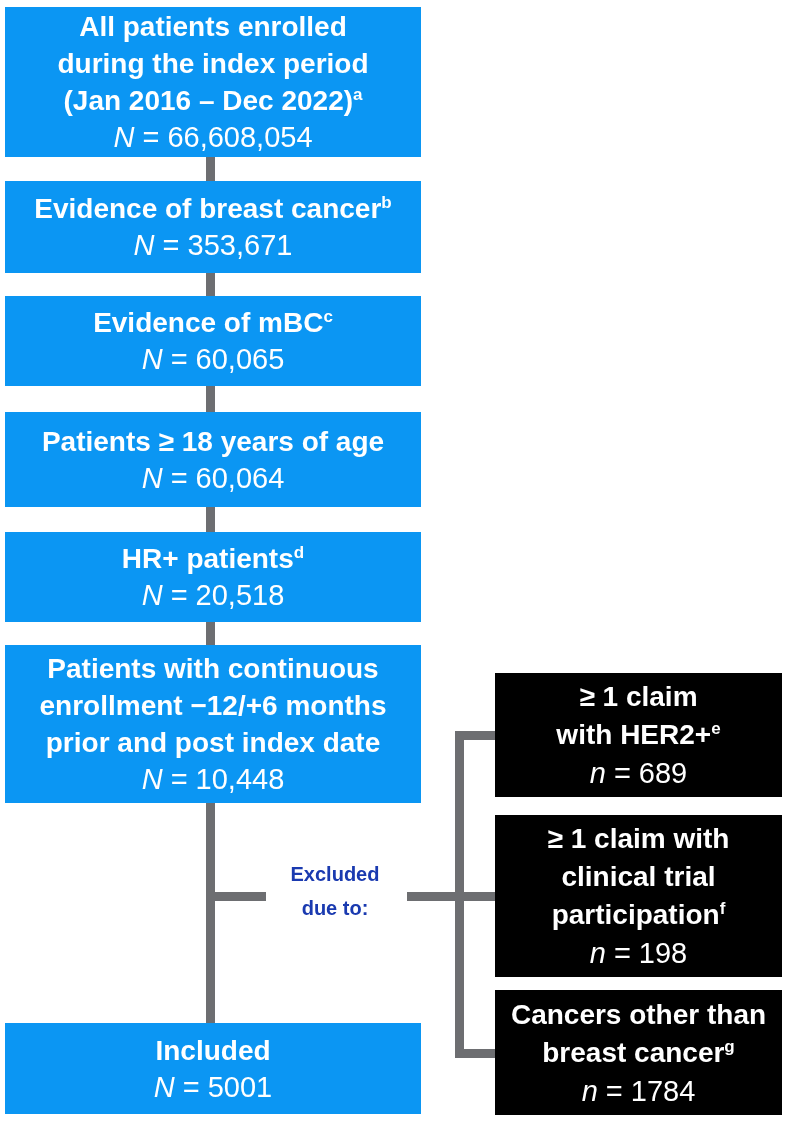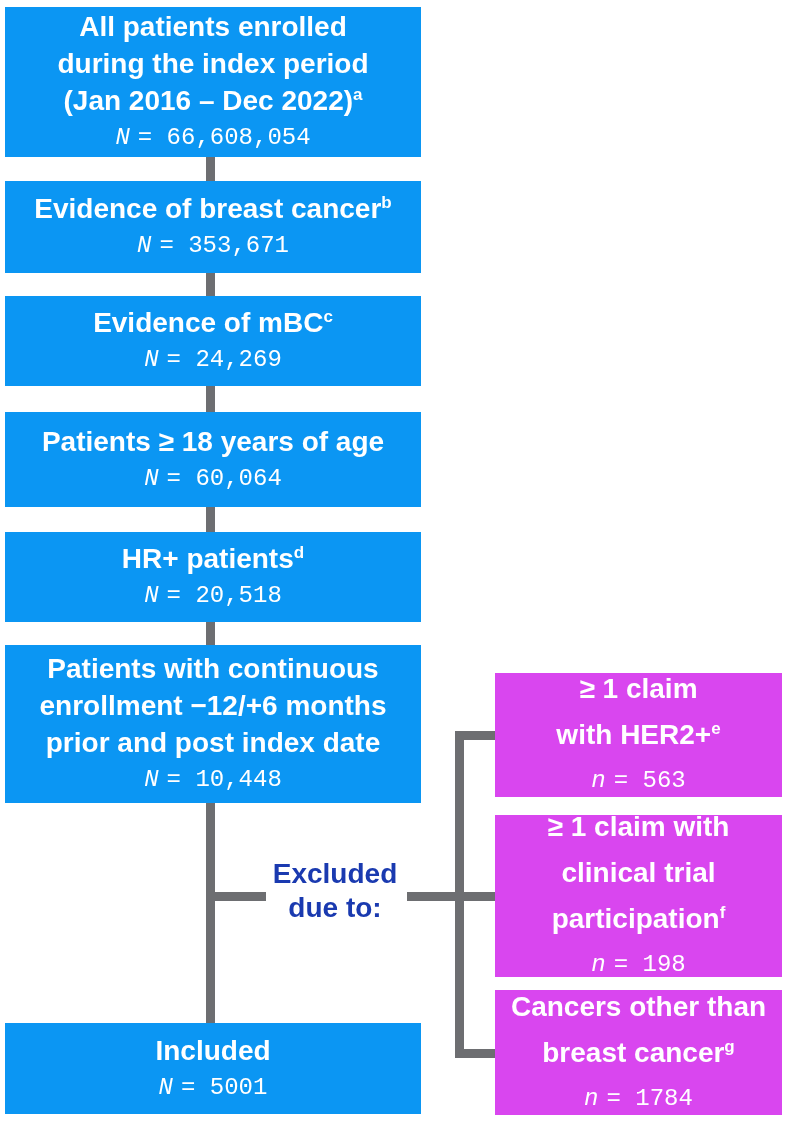--- a/index.html
+++ b/index.html
@@ -9,32 +9,32 @@
     background:#ffffff;
     font-family:"Liberation Sans", sans-serif;
     overflow:hidden;
   }
   .box{
     position:absolute;
     display:flex;flex-direction:column;justify-content:center;align-items:center;
     text-align:center;color:#ffffff;
   }
   .box.light{left:5px;width:416px;background:#0b96f3;}
-  .box.dark{left:495px;width:287px;background:#d946ef;gap:8px;}
+  .box.dark{left:495px;width:287px;background:#000000;}
   .tline{font-weight:bold;font-size:28px;line-height:37px;white-space:nowrap;}
   .dark .tline{line-height:38px;}
-  .nline{font-weight:normal;font-size:24px;line-height:37px;white-space:nowrap;font-family:Liberation Mono, monospace;}
+  .nline{font-weight:normal;font-size:29px;line-height:37px;white-space:nowrap;}
   .dark .nline{line-height:38px;}
   .nlab{font-style:italic;margin-right:8px;}
   sup.fnote{font-size:17px;font-weight:bold;line-height:0;vertical-align:super;}
   .conn{position:absolute;background:#6d6e71;}
   #excluded-label{
     position:absolute;left:250px;top:857px;width:170px;
     text-align:center;color:#1a3ab0;font-weight:bold;
-    font-size:28px;line-height:34px;
+    font-size:20px;line-height:34px;
   }
 </style>
 </head>
 <body>
 
 <div id="figure">
 
   <div class="conn" style="left:206px;top:157px;width:9px;height:24px"></div>
   <div class="conn" style="left:206px;top:273px;width:9px;height:23px"></div>
   <div class="conn" style="left:206px;top:386px;width:9px;height:26px"></div>
@@ -54,21 +54,21 @@
     <div class="nline"><span class="nlab">N</span><span>= 66,608,054</span></div>
   </div>
 
   <div class="box light" style="top:181px;height:92px">
     <div class="tline"><span>Evidence of breast cancer</span><sup class="fnote">b</sup></div>
     <div class="nline"><span class="nlab">N</span><span>= 353,671</span></div>
   </div>
 
   <div class="box light" style="top:296px;height:90px">
     <div class="tline"><span>Evidence of mBC</span><sup class="fnote">c</sup></div>
-    <div class="nline"><span class="nlab">N</span><span>= 24,269</span></div>
+    <div class="nline"><span class="nlab">N</span><span>= 60,065</span></div>
   </div>
 
   <div class="box light" style="top:412px;height:95px">
     <div class="tline">Patients ≥ 18 years of age</div>
     <div class="nline"><span class="nlab">N</span><span>= 60,064</span></div>
   </div>
 
   <div class="box light" style="top:532px;height:90px">
     <div class="tline"><span>HR+ patients</span><sup class="fnote">d</sup></div>
     <div class="nline"><span class="nlab">N</span><span>= 20,518</span></div>
@@ -87,21 +87,21 @@
   </div>
 
   <div id="excluded-label">
     <div>Excluded</div>
     <div>due to:</div>
   </div>
 
   <div class="box dark" style="top:673px;height:124px">
     <div class="tline">≥ 1 claim</div>
     <div class="tline"><span>with HER2+</span><sup class="fnote">e</sup></div>
-    <div class="nline"><span class="nlab">n</span><span>= 563</span></div>
+    <div class="nline"><span class="nlab">n</span><span>= 689</span></div>
   </div>
 
   <div class="box dark" style="top:815px;height:162px">
     <div class="tline">≥ 1 claim with</div>
     <div class="tline">clinical trial</div>
     <div class="tline"><span>participation</span><sup class="fnote">f</sup></div>
     <div class="nline"><span class="nlab">n</span><span>= 198</span></div>
   </div>
 
   <div class="box dark" style="top:990px;height:125px">

